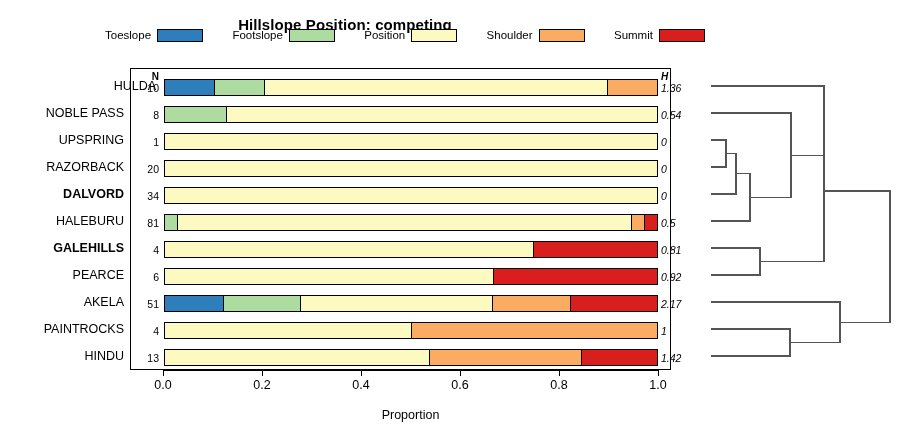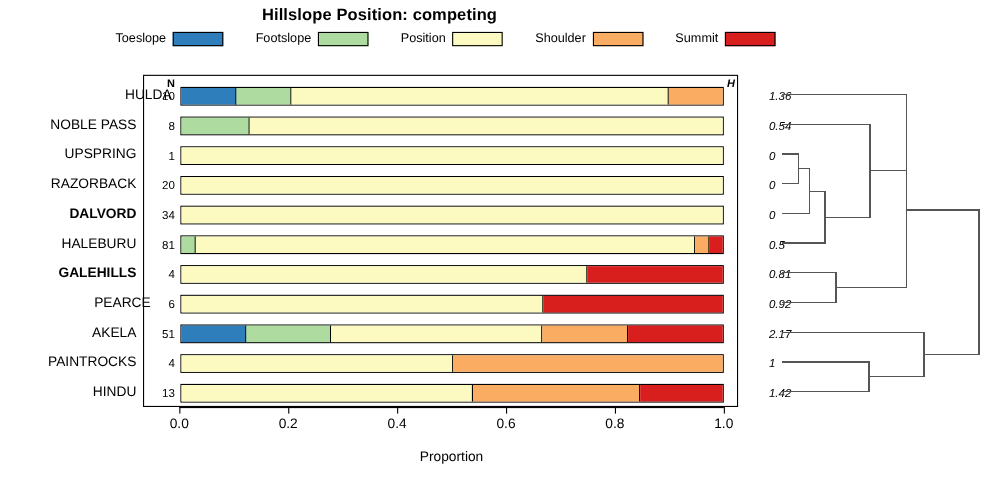--- a/index.html
+++ b/index.html
@@ -18,21 +18,21 @@
   #stage {
     position: absolute;
     left: 0; top: 0;
     width: 900px;
     height: 440px;
   }
   .abs { position: absolute; }
 
   
   #chart-title {
-    left: 0; top: 5px;
+    left: 0; top: 16px;
     width: 690px;
     text-align: center;
     font-size: 15px;
     font-weight: bold;
     letter-spacing: 0.1px;
   }
 
   
   #legend {
     left: 105px; top: 26px;
@@ -107,21 +107,20 @@
     text-align: right;
     font-size: 10.5px;
   }
   .row-h {
     position: absolute;
     left: 661px;
     width: 34px;
     text-align: left;
     font-size: 10.5px;
     font-style: italic;
-    margin-left: 38px;
   }
   #col-head-n {
     position: absolute;
     left: 133px;
     width: 26px;
     text-align: right;
     font-size: 10px;
     font-weight: bold;
   }
   #col-head-h {
@@ -270,21 +269,21 @@
       <div class="abs row-h" style="top: 163px;">0</div>
       <div class="abs row-name bold" style="top: 187px;">DALVORD</div>
       <div class="abs row-n" style="top: 190px;">34</div>
       <div class="abs row-h" style="top: 190px;">0</div>
       <div class="abs row-name" style="top: 214px;">HALEBURU</div>
       <div class="abs row-n" style="top: 217px;">81</div>
       <div class="abs row-h" style="top: 217px;">0.5</div>
       <div class="abs row-name" style="top: 241px; font-weight: bold;">GALEHILLS</div>
       <div class="abs row-n" style="top: 244px;">4</div>
       <div class="abs row-h" style="top: 244px;">0.81</div>
-      <div class="abs row-name" style="top: 268px; margin-left: 13px;">PEARCE</div>
+      <div class="abs row-name" style="top: 268px;">PEARCE</div>
       <div class="abs row-n" style="top: 271px;">6</div>
       <div class="abs row-h" style="top: 271px;">0.92</div>
       <div class="abs row-name" style="top: 295px;">AKELA</div>
       <div class="abs row-n" style="top: 298px;">51</div>
       <div class="abs row-h" style="top: 298px;">2.17</div>
       <div class="abs row-name" style="top: 322px;">PAINTROCKS</div>
       <div class="abs row-n" style="top: 325px;">4</div>
       <div class="abs row-h" style="top: 325px;">1</div>
       <div class="abs row-name" style="top: 349px;">HINDU</div>
       <div class="abs row-n" style="top: 352px;">13</div>

